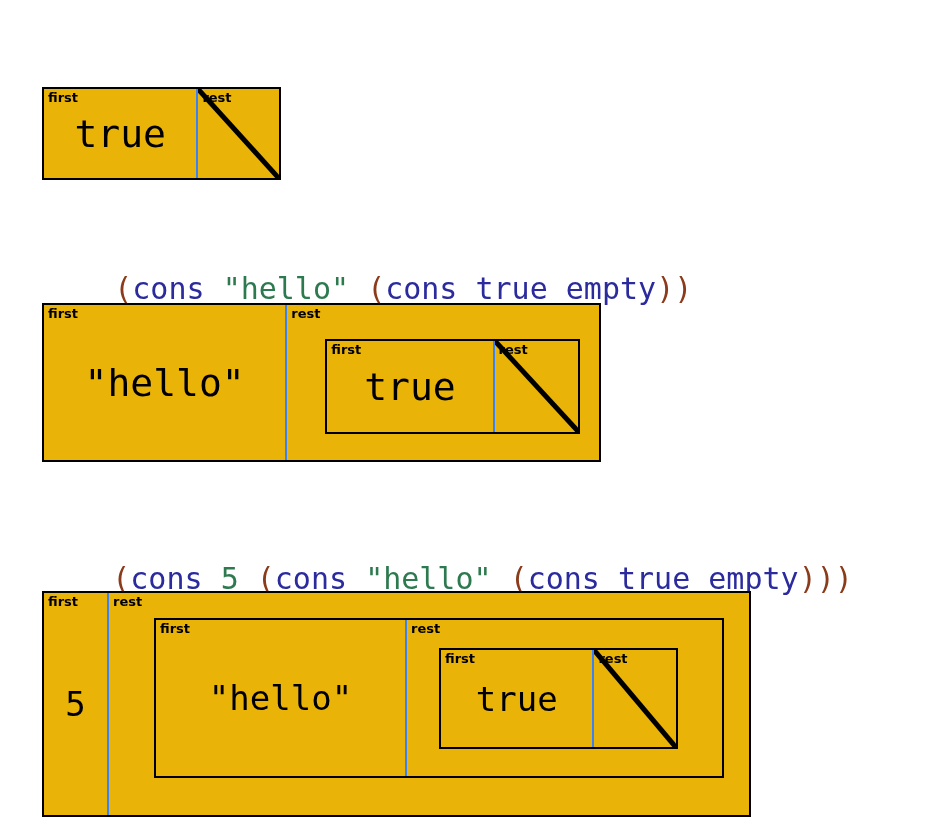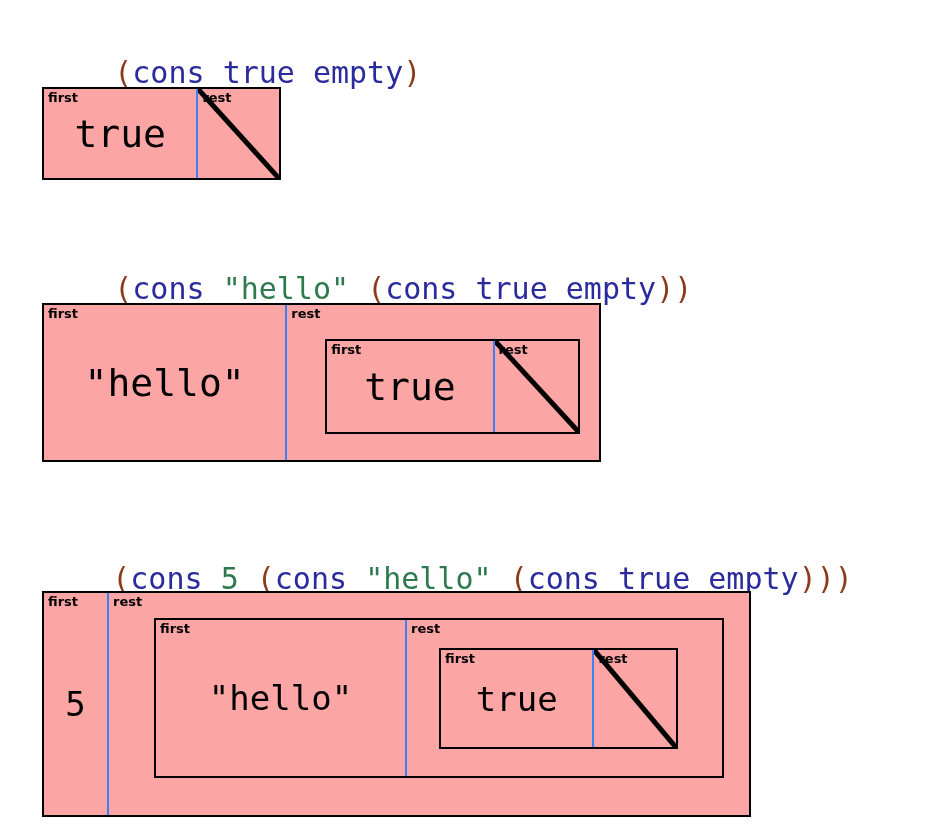--- a/index.html
+++ b/index.html
@@ -25,21 +25,21 @@
   .expr .tok{display:inline;}
   .paren{color:#8B3A1A;}
   .ident{color:#2B2B9E;}
   .lit{color:#2D7A4F;}
 
   
   .cellbox{
     position:absolute;
     box-sizing:border-box;
     border:2px solid #000;
-    background:#fca5a5;
+    background:#eab308;
     display:flex;
     flex-direction:row;
     align-items:stretch;
   }
   .cell{
     position:relative;
     box-sizing:border-box;
     display:flex;
     align-items:center;
     justify-content:center;
@@ -69,23 +69,20 @@
     left:0;top:0;
     width:100%;height:100%;
     pointer-events:none;
   }
 </style>
 </head>
 <body>
 
 <div class="page">
 
-  <div class="expr" style="left:42px; top:22px;">
-    <span class="tok"><span class="paren">(</span><span class="ident">cons</span><span class="ident"> </span><span class="ident">true</span><span class="ident"> </span><span class="ident">empty</span><span class="paren">)</span></span>
-  </div>
 
   <div class="cellbox" style="left:42px; top:87px; width:239px; height:93px;">
     <div class="cell" style="width:155px;">
       <span class="lbl">first</span>
       <span class="val">true</span>
     </div>
     <div class="cell restcell" style="width:84px;">
       <span class="lbl">rest</span>
       <svg class="slash" viewBox="0 0 84 89" preserveAspectRatio="none">
         <line x1="0" y1="0" x2="84" y2="89" stroke="#000" stroke-width="5" vector-effect="non-scaling-stroke"></line>

